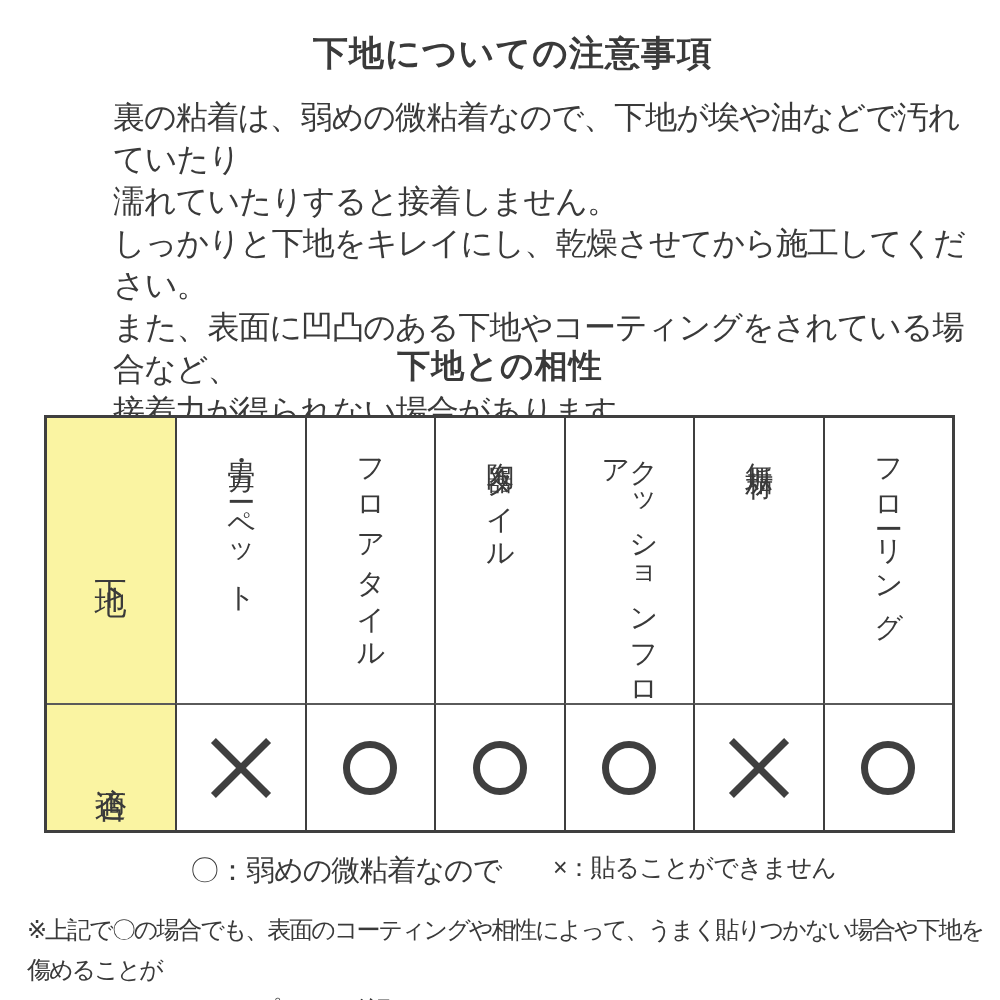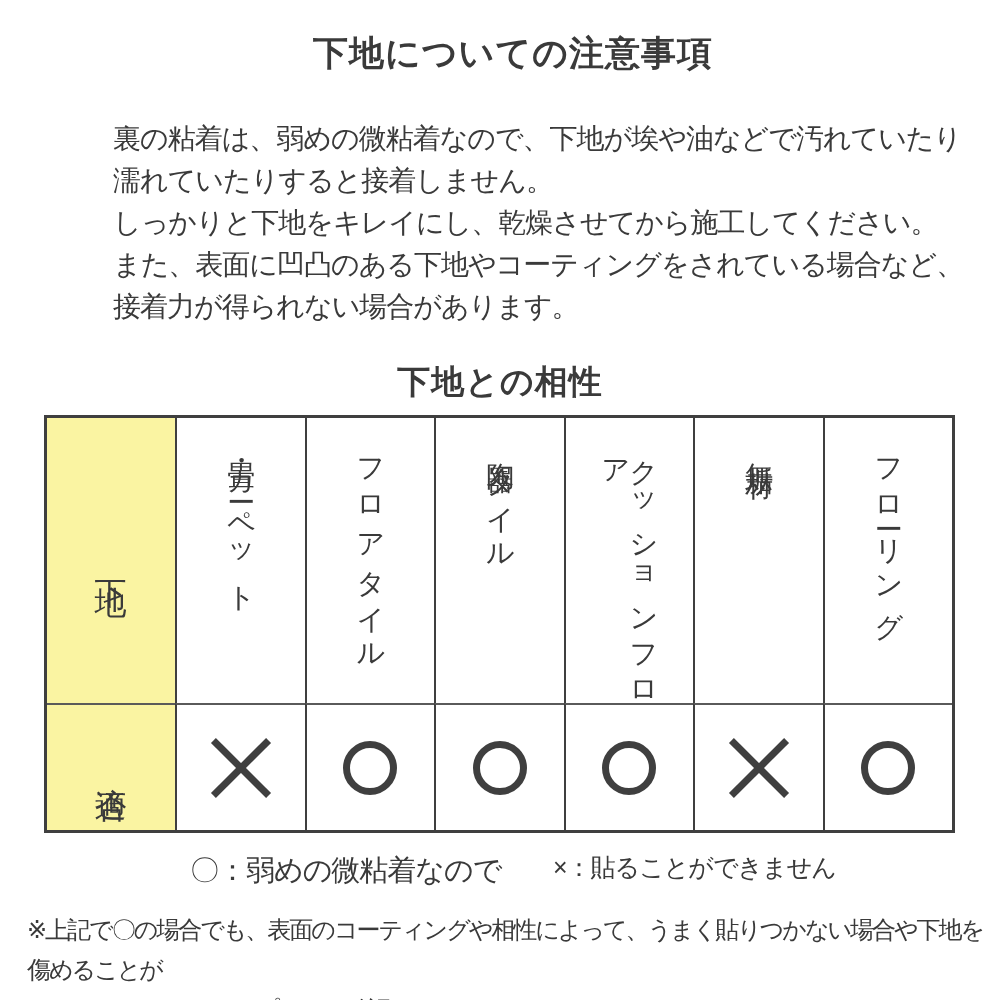--- a/index.html
+++ b/index.html
@@ -14,27 +14,27 @@
     font-family:"Liberation Sans","DejaVu Sans",sans-serif;
     color:var(--text);
   }
 
   .page-title{
     position:absolute;top:30px;left:13px;width:1000px;
     text-align:center;font-size:35px;font-weight:bold;letter-spacing:1px;
   }
 
   .body-text{
-    position:absolute;top:118px;left:113px;width:860px;
-    font-size:28px;line-height:42px;letter-spacing:-1px;
+    position:absolute;top:96px;left:113px;width:860px;
+    font-size:32px;line-height:42px;letter-spacing:-1px;
     white-space:pre-line;
   }
 
   .table-title{
-    position:absolute;top:360px;left:0;width:1000px;
+    position:absolute;top:344px;left:0;width:1000px;
     text-align:center;font-size:33px;font-weight:bold;letter-spacing:1px;
   }
 
   .compat-table{
     position:absolute;top:415px;left:44px;
     width:911px;height:418px;
     border:3px solid var(--border);
     display:grid;
     grid-template-columns:128px repeat(6,129.5px);
     grid-template-rows:285px 127px;

